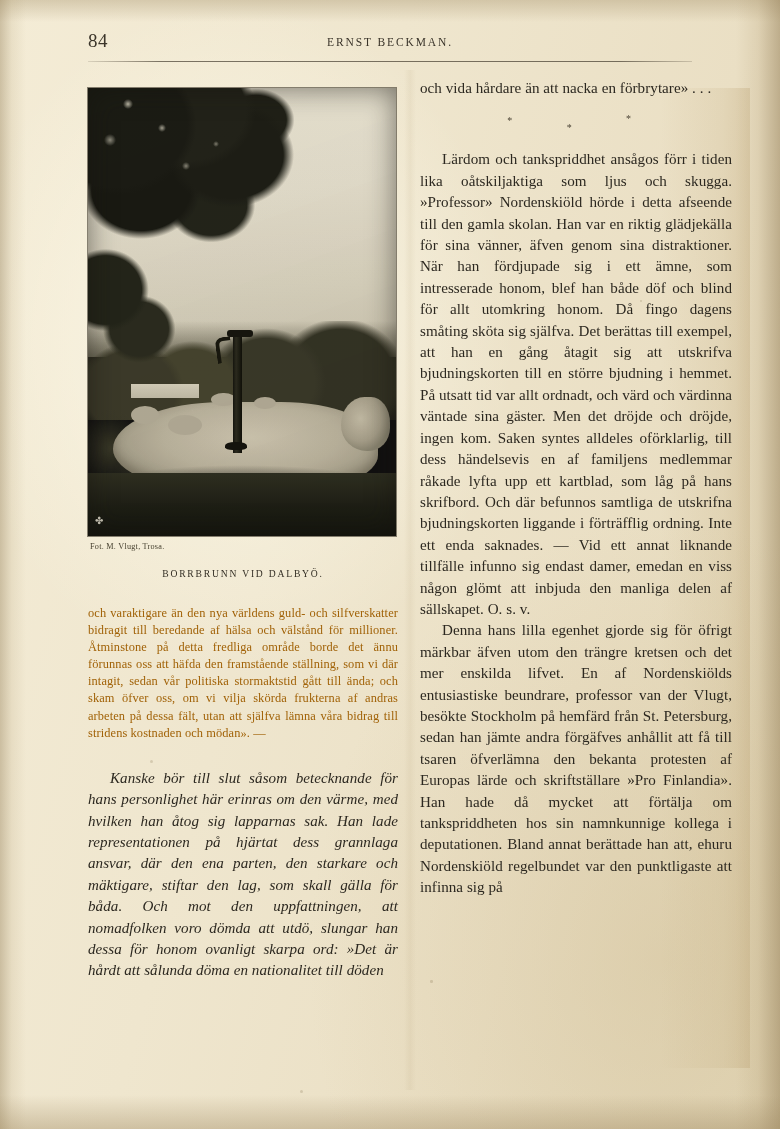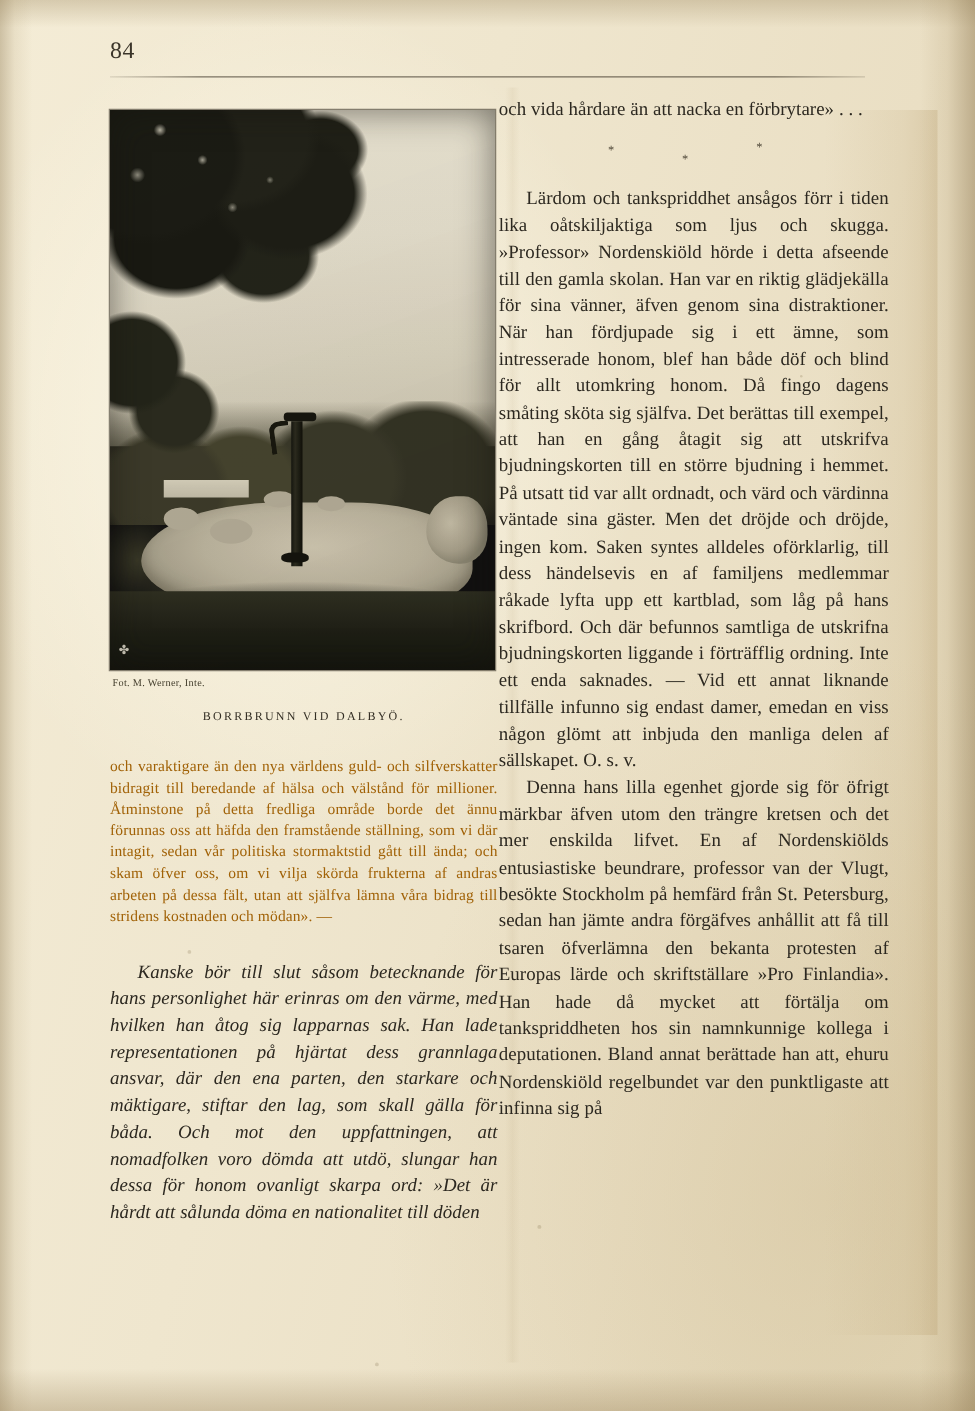--- a/index.html
+++ b/index.html
@@ -53,21 +53,21 @@
     font-size:11.5px;letter-spacing:1.9px;
     color:#3a342a;
   }
   .rule{
     position:absolute;left:88px;top:61px;width:604px;height:1px;
     background:linear-gradient(90deg,rgba(70,62,48,0.15) 0%,rgba(70,62,48,0.7) 12%,rgba(70,62,48,0.72) 88%,rgba(70,62,48,0.2) 100%);
   }
 
   
   .col-left{position:absolute;left:88px;top:88px;width:310px;}
-  .col-right{position:absolute;left:399px;top:78px;width:312px;}
+  .col-right{position:absolute;left:420px;top:78px;width:312px;}
 
   
   .photo-frame{
     position:relative;width:308px;height:448px;
     background:#111;
     box-shadow:0 0 0 1px rgba(40,34,24,0.55);
     overflow:hidden;
   }
   .photo{position:absolute;inset:0;overflow:hidden;}
 
@@ -241,20 +241,21 @@
 
 <div class="speck" style="left:150px;top:760px;width:3px;height:3px;"></div>
 <div class="speck" style="left:640px;top:300px;width:2px;height:2px;"></div>
 <div class="speck" style="left:430px;top:980px;width:2.5px;height:2.5px;"></div>
 <div class="speck" style="left:300px;top:1090px;width:3px;height:3px;"></div>
 
 <div class="page">
 
   <div class="header">
     <div class="folio">84</div>
+    <div class="runhead">ERNST BECKMAN.</div>
   </div>
   <div class="rule"></div>
 
   <div class="col-left">
 
     <div class="photo-frame">
       <div class="photo">
         <div class="sky"></div>
         <div class="treeline"></div>
         <div class="water"></div>
@@ -274,21 +275,21 @@
         <div class="tree-left-lower"></div>
         <div class="tree-canopy"></div>
         <div class="canopy-holes"></div>
         <div class="photo-grain"></div>
         <div class="photo-tone"></div>
         <div class="photo-vignette"></div>
         <div class="photo-mark">✤</div>
       </div>
     </div>
 
-    <div class="photo-credit">Fot. M. Werner, Inte.</div>
+    <div class="photo-credit">Fot. M. Vlugt, Trosa.</div>
     <div class="photo-caption">BORRBRUNN VID DALBYÖ.</div>
 
     <div class="quote-block">
       <p>och varaktigare än den nya världens guld- och silfverskatter bidragit till beredande af hälsa och välstånd för millioner. Åtminstone på detta fredliga område borde det ännu förunnas oss att häfda den framstående ställning, som vi där intagit, sedan vår politiska stormaktstid gått till ända; och skam öfver oss, om vi vilja skörda frukterna af andras arbeten på dessa fält, utan att själfva lämna våra bidrag till stridens kostnaden och mödan». —</p>
     </div>
 
     <div class="body-block left-main">
       <p class="indent">Kanske bör till slut såsom betecknande för hans personlighet här erinras om den värme, med hvilken han åtog sig lapparnas sak. Han lade representationen på hjärtat dess grannlaga ansvar, där den ena parten, den starkare och mäktigare, stiftar den lag, som skall gälla för båda. Och mot den uppfattningen, att nomadfolken voro dömda att utdö, slungar han dessa för honom ovanligt skarpa ord: »Det är hårdt att sålunda döma en nationalitet till döden</p>
     </div>
 

